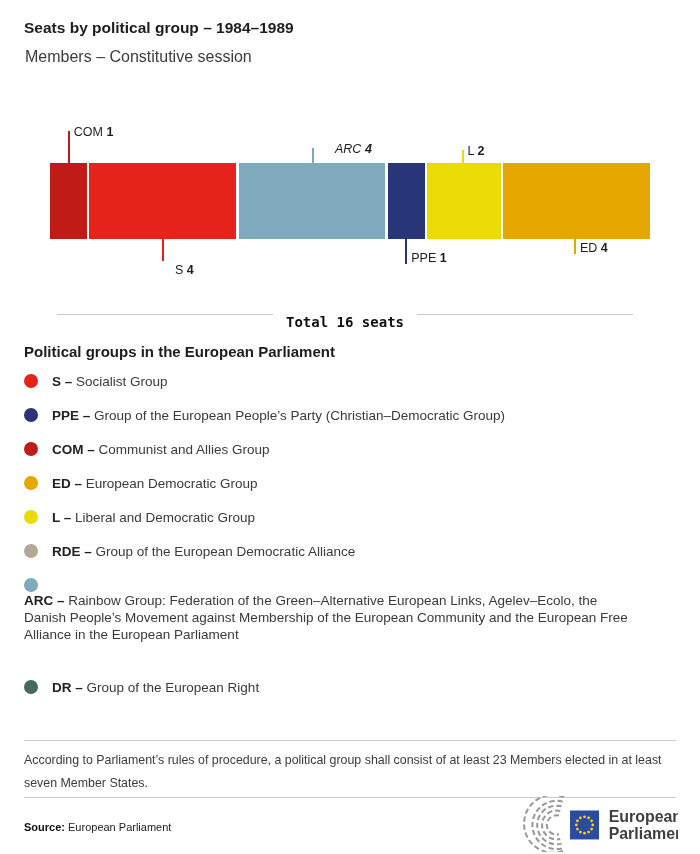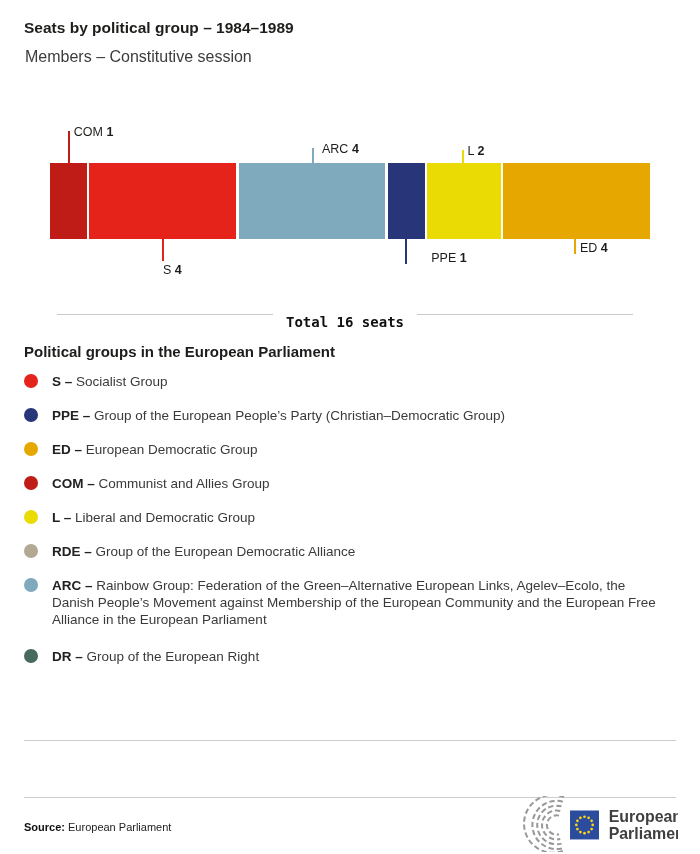--- a/index.html
+++ b/index.html
@@ -16,21 +16,21 @@
   .bar-label { position:absolute; font-size:12.5px; color:#1d1d1b; white-space:nowrap; }
   .bar-label b { font-weight:bold; }
 
   .total-divider { position:absolute; left:57px; right:67px; top:314px; display:flex; align-items:flex-start; }
   .total-divider .line { flex:1; height:1px; background:#c9c9c9; }
   .total-text { padding:0 13px; font-family:"DejaVu Sans Mono", monospace; font-weight:bold; font-size:14px; color:#111; white-space:nowrap; }
 
   .legend-heading { position:absolute; left:24px; top:343px; font-size:15px; font-weight:bold; color:#1d1d1b; }
   .legend { position:absolute; left:24px; top:373px; width:652px; }
   .legend-row { display:flex; margin-bottom:17px; }
-  .legend-row:nth-child(7) { margin-bottom:20px; }
+  .legend-row:nth-child(7) { margin-bottom:36px;flex-direction:column; }
   .dot { width:14px; height:14px; border-radius:50%; flex:none; margin-right:14px; margin-top:1px; }
   .legend-text { font-size:13.5px; line-height:17px; color:#3a3a3a; width:612px; }
   .legend-text b { color:#222; }
 
   .rule { position:absolute; left:24px; right:24px; height:1px; background:#cccccc; border:0; }
   .rule-top { top:740px; }
   .rule-bottom { top:797px; }
   .footnote { position:absolute; left:24px; top:749px; width:655px; font-size:12.4px; line-height:23px; color:#3c3c3c; }
 
   .source { position:absolute; left:24px; top:821px; font-size:11px; color:#222; }
@@ -51,25 +51,25 @@
         <div class="seg" style="flex-grow: 1; background: rgb(191, 27, 23);"></div>
         <div class="seg" style="flex-grow: 4; background: rgb(229, 35, 27);"></div>
         <div class="seg" style="flex-grow: 4; background: rgb(127, 169, 188);"></div>
         <div class="seg" style="flex-grow: 1; background: rgb(40, 53, 120);"></div>
         <div class="seg" style="flex-grow: 2; background: rgb(235, 219, 5);"></div>
         <div class="seg" style="flex-grow: 4; background: rgb(230, 168, 0);"></div>
       </div>
   <div class="tick" style="left: 67.75px; background: rgb(191, 27, 23); height: 32px; top: 131px;"></div>
       <div class="bar-label" style="top: 125px; left: 73.75px;"><span>COM </span><b>1</b></div>
       <div class="tick" style="left: 161.5px; background: rgb(229, 35, 27); height: 22px; top: 239px;"></div>
-      <div class="bar-label" style="top: 263px; left: 163px;"><span>S </span><b>4</b></div>
+      <div class="bar-label" style="top: 263px; left: 175px;"><span>S </span><b>4</b></div>
       <div class="tick" style="left: 311.5px; background: rgb(127, 169, 188); height: 15px; top: 148px;"></div>
-      <div class="bar-label" style="top: 142px; left: 322px;"><span>ARC </span><b>4</b></div>
+      <div class="bar-label" style="top: 142px; left: 335px; font-style: italic;"><span>ARC </span><b>4</b></div>
       <div class="tick" style="left: 405.25px; background: rgb(40, 53, 120); height: 25px; top: 239px;"></div>
-      <div class="bar-label" style="top: 251px; left: 411.25px; margin-left: 20px;"><span>PPE </span><b>1</b></div>
+      <div class="bar-label" style="top: 251px; left: 411.25px;"><span>PPE </span><b>1</b></div>
       <div class="tick" style="left: 461.5px; background: rgb(235, 219, 5); height: 13px; top: 150px;"></div>
       <div class="bar-label" style="top: 144px; left: 467.5px;"><span>L </span><b>2</b></div>
       <div class="tick" style="left: 574px; background: rgb(230, 168, 0); height: 15px; top: 239px;"></div>
       <div class="bar-label" style="top: 241px; left: 580px;"><span>ED </span><b>4</b></div>
     </div>
 
   <div class="total-divider">
     <span class="line"></span>
     <span class="total-text">Total 16 seats</span>
     <span class="line"></span>
@@ -79,46 +79,47 @@
   <div class="legend">
       <div class="legend-row">
         <span class="dot" style="background: rgb(229, 35, 27);"></span>
         <span class="legend-text"><b>S – </b>Socialist Group</span>
       </div>
       <div class="legend-row">
         <span class="dot" style="background: rgb(40, 53, 120);"></span>
         <span class="legend-text"><b>PPE – </b>Group of the European People’s Party (Christian–Democratic Group)</span>
       </div>
       <div class="legend-row">
+        <span class="dot" style="background: rgb(191, 27, 23);"></span>
+        <span class="legend-text"><b>COM – </b>Communist and Allies Group</span>
+      </div>
+      <div class="legend-row">
         <span class="dot" style="background: rgb(230, 168, 0);"></span>
         <span class="legend-text"><b>ED – </b>European Democratic Group</span>
-      </div>
-      <div class="legend-row">
-        <span class="dot" style="background: rgb(191, 27, 23);"></span>
-        <span class="legend-text"><b>COM – </b>Communist and Allies Group</span>
       </div>
       <div class="legend-row">
         <span class="dot" style="background: rgb(235, 219, 5);"></span>
         <span class="legend-text"><b>L – </b>Liberal and Democratic Group</span>
       </div>
       <div class="legend-row">
         <span class="dot" style="background: rgb(179, 168, 148);"></span>
         <span class="legend-text"><b>RDE – </b>Group of the European Democratic Alliance</span>
       </div>
       <div class="legend-row">
         <span class="dot" style="background: rgb(127, 169, 188);"></span>
         <span class="legend-text"><b>ARC – </b>Rainbow Group: Federation of the Green–Alternative European Links, Agelev–Ecolo, the Danish People’s Movement against Membership of the European Community and the European Free Alliance in the European Parliament</span>
       </div>
       <div class="legend-row">
         <span class="dot" style="background: rgb(72, 105, 95);"></span>
         <span class="legend-text"><b>DR – </b>Group of the European Right</span>
       </div>
     </div>
 
   <hr class="rule rule-top">
+  <p class="footnote">According to Parliament’s rules of procedure, a political group shall consist of at least 23 Members elected in at least seven Member States.</p>
   <hr class="rule rule-bottom">
 
   <div class="source">
     <b>Source:</b>
     <span>European Parliament</span>
   </div>
 
   <div class="logo">
     <svg width="158" height="56" viewBox="0 0 160 58">
       <g stroke="#999999" fill="none" stroke-width="2.1" stroke-dasharray="5.5 3">

